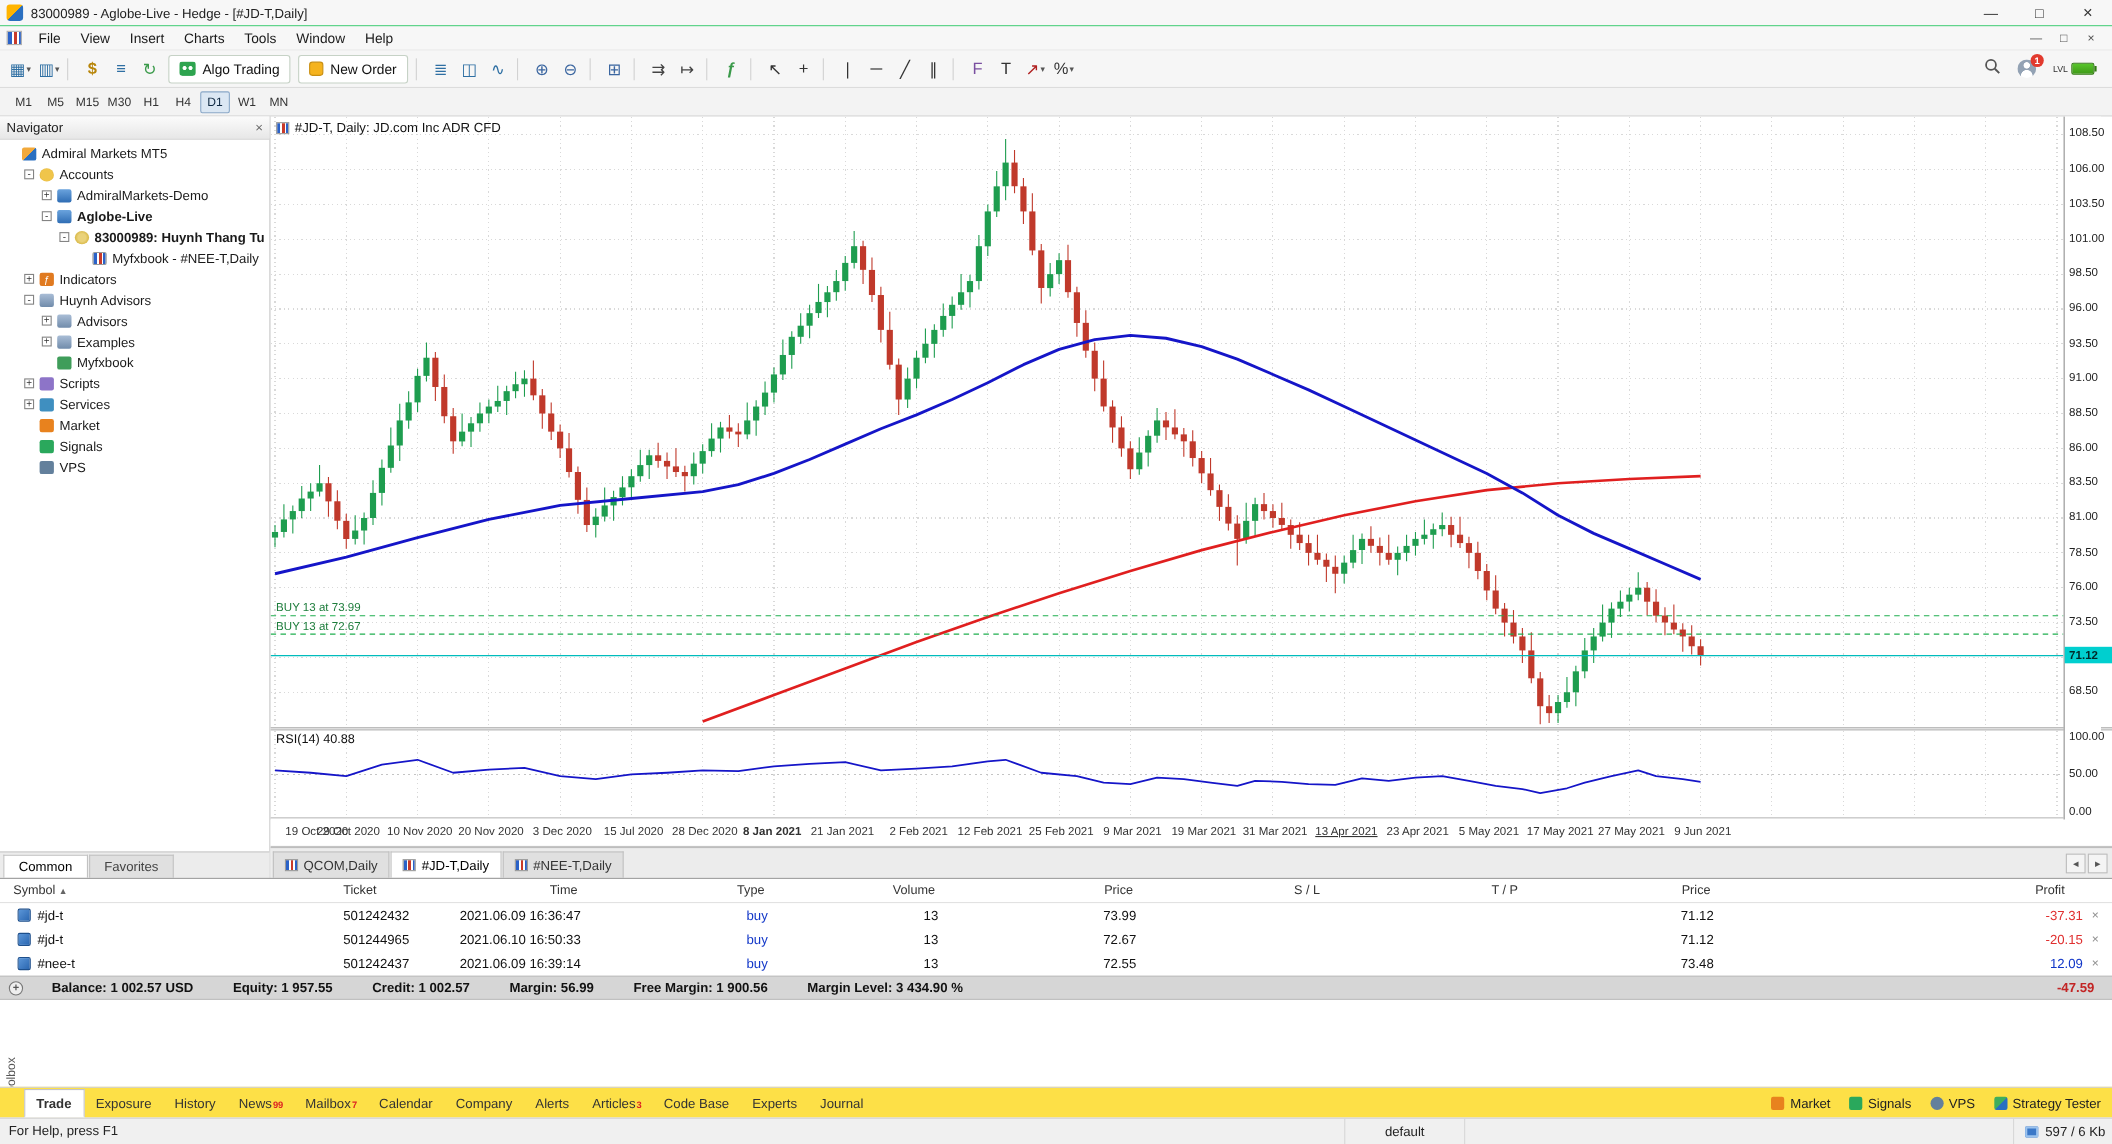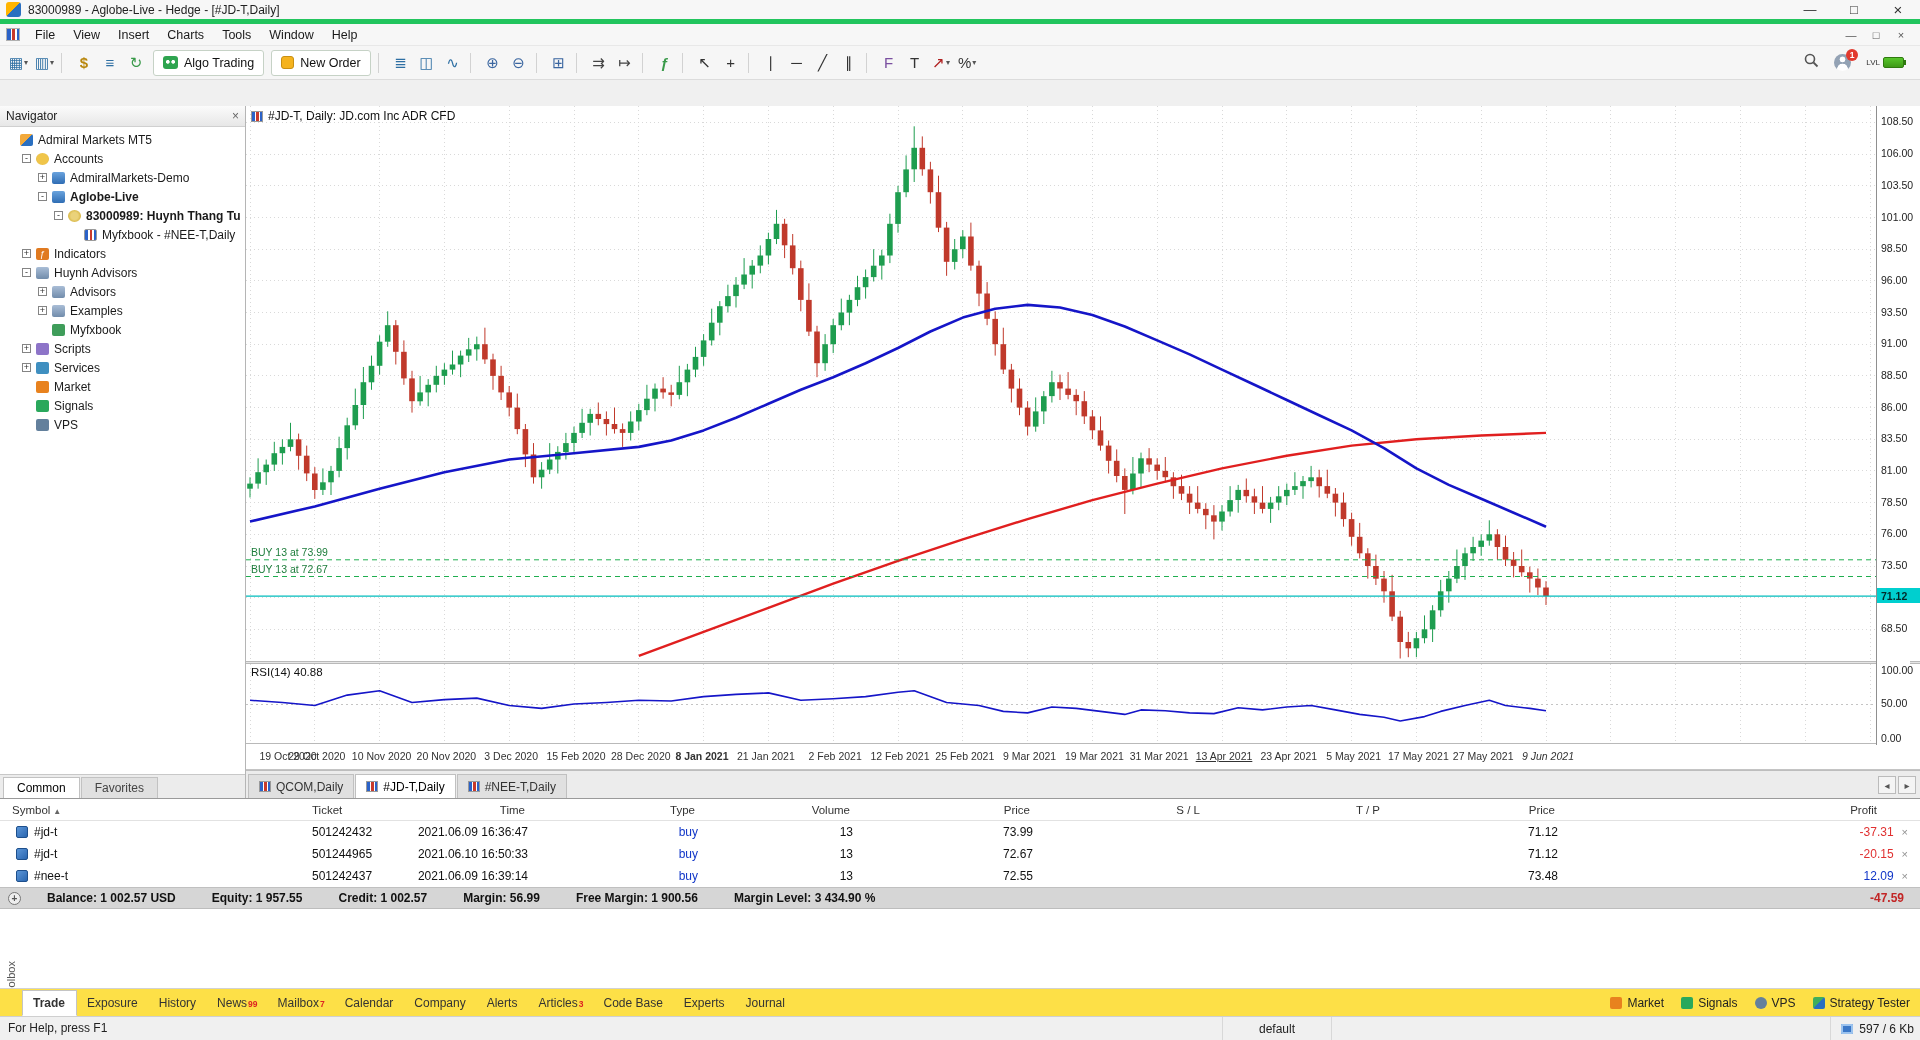--- a/index.html
+++ b/index.html
@@ -1,21 +1,21 @@
 <!DOCTYPE html>
 <html><head>
 <meta charset="utf-8">
 <style>
 *{box-sizing:border-box;margin:0;padding:0}
 html,body{width:1920px;height:1040px;overflow:hidden;background:#fff;
   font-family:"Liberation Sans","DejaVu Sans",sans-serif;color:#111}
 #app{position:relative;width:1920px;height:1040px;background:#f0f0f0}
 
 
-#titlebar{position:absolute;top:0;left:0;right:0;height:24px;background:#f7f7f7;border-bottom:5px solid #22c55e;display:flex;align-items:center;padding-left:6px}
+#titlebar{position:absolute;top:0;left:0;right:0;height:24px;background:#f7f7f7;border-bottom:1px solid #22c55e;display:flex;align-items:center;padding-left:6px}
 .app-icon{width:15px;height:15px;border-radius:3px;background:linear-gradient(135deg,#ffb400 0 50%,#2a6fc0 50% 100%);margin-right:7px}
 #titlebar .title{font-size:12px;color:#222}
 .win-controls{margin-left:auto;display:flex;height:100%}
 .win-btn{width:44px;height:100%;display:flex;align-items:center;justify-content:center;font-size:13px;color:#333}
 
 
 #menubar{position:absolute;top:24px;left:0;right:0;height:22px;background:#f7f7f7;border-bottom:1px solid #e8e8e8;display:flex;align-items:center;padding-left:4px}
 .mdi-icon{width:14px;height:13px;margin:0 6px 0 2px;border:1px solid #b0b0b0;background:linear-gradient(90deg,#2b62c8 0 30%,#fff 30% 45%,#c83a2b 45% 70%,#fff 70% 82%,#2b62c8 82% 100%)}
 .menu-item{padding:2px 9px;font-size:12.5px;color:#1a1a1a}
 .mdi-controls{margin-left:auto;display:flex;gap:3px;padding-right:8px}
@@ -304,20 +304,32 @@
       <span class="person-icon">
         <span class="badge">1</span>
       </span>
       <span class="lvl-wrap">
         <span class="lvl-text">LVL</span>
         <span class="battery"></span>
       </span>
     </span>
   </div>
 
+  <div id="tfbar">
+
+  <span class="tf-btn">M1</span>
+      <span class="tf-btn">M5</span>
+      <span class="tf-btn">M15</span>
+      <span class="tf-btn">M30</span>
+      <span class="tf-btn">H1</span>
+      <span class="tf-btn">H4</span>
+      <span class="tf-btn active">D1</span>
+      <span class="tf-btn">W1</span>
+      <span class="tf-btn">MN</span>
+    </div>
 
   <div id="navigator">
     <div id="nav-header">
       <span>Navigator</span>
       <span id="nav-close">×</span>
     </div>
     <div id="nav-tree">
 
         <div class="nav-row" data-depth="0" data-icon="platform">
           <span class="expandbox"></span>
@@ -836,36 +848,36 @@
           <polyline fill="none" stroke="#1515c8" stroke-width="1.6" stroke-linejoin="round" points="4.0,36.3 36.4,38.5 68.8,41.5 101.2,31.1 133.6,26.7 166.0,38.5 198.4,35.6 230.8,34.1 263.2,41.5 295.6,44.4 328.0,40.0 360.4,38.5 392.8,36.3 425.2,37.0 457.6,32.6 490.0,30.4 522.4,28.9 554.8,36.3 587.2,34.8 619.6,32.6 652.0,28.2 668.2,26.7 700.6,38.5 733.0,41.5 757.3,47.4 781.6,48.9 805.9,43.0 830.2,44.4 854.5,47.4 878.8,50.4 895.0,45.9 919.3,46.7 943.6,48.9 967.9,49.6 992.2,43.7 1016.5,45.9 1040.8,43.0 1065.1,41.5 1089.4,45.9 1113.7,50.4 1138.0,53.3 1154.2,57.0 1178.5,52.6 1194.7,47.4 1219.0,41.5 1243.3,36.3 1259.5,41.5 1283.8,44.4 1300.0,46.7"></polyline>
         </svg>
       <div id="rsi-label">RSI(14) 40.88</div>
     </div>
     <div id="date-axis">
         <div class="dlab" style="left: 2px;">19 Oct 2020</div>
         <div class="dlab" style="left: 30.8px;">29 Oct 2020</div>
         <div class="dlab" style="left: 95.6px;">10 Nov 2020</div>
         <div class="dlab" style="left: 160.4px;">20 Nov 2020</div>
         <div class="dlab" style="left: 225.2px;">3 Dec 2020</div>
-        <div class="dlab" style="left: 290px;">15 Feb 2020</div>
+        <div class="dlab" style="left: 290px;">15 Jul 2020</div>
         <div class="dlab" style="left: 354.8px;">28 Dec 2020</div>
         <div class="dlab" style="left: 416px; font-weight: bold;">8 Jan 2021</div>
         <div class="dlab" style="left: 455px; padding-left: 36px;">21 Jan 2021</div>
         <div class="dlab" style="left: 549.2px;">2 Feb 2021</div>
         <div class="dlab" style="left: 614px;">12 Feb 2021</div>
         <div class="dlab" style="left: 678.8px;">25 Feb 2021</div>
         <div class="dlab" style="left: 743.6px;">9 Mar 2021</div>
         <div class="dlab" style="left: 808.4px;">19 Mar 2021</div>
         <div class="dlab" style="left: 873.2px;">31 Mar 2021</div>
         <div class="dlab" style="left: 938px; text-decoration: underline;">13 Apr 2021</div>
         <div class="dlab" style="left: 1002.8px;">23 Apr 2021</div>
         <div class="dlab" style="left: 1067.6px;">5 May 2021</div>
         <div class="dlab" style="left: 1132.4px;">17 May 2021</div>
         <div class="dlab" style="left: 1197.2px;">27 May 2021</div>
-        <div class="dlab" style="left: 1262px; font-style: italic;">9 Jun 2021</div>
+        <div class="dlab" style="left: 1262px;">9 Jun 2021</div>
       </div>
     <div id="paxis">
       <div id="paxis-main">
           <div class="ylab" style="top: 9.4726px;">108.50</div>
           <div class="ylab" style="top: 41.1507px;">106.00</div>
           <div class="ylab" style="top: 72.8288px;">103.50</div>
           <div class="ylab" style="top: 104.507px;">101.00</div>
           <div class="ylab" style="top: 136.185px;">98.50</div>
           <div class="ylab" style="top: 167.863px;">96.00</div>
           <div class="ylab" style="top: 199.541px;">93.50</div>

